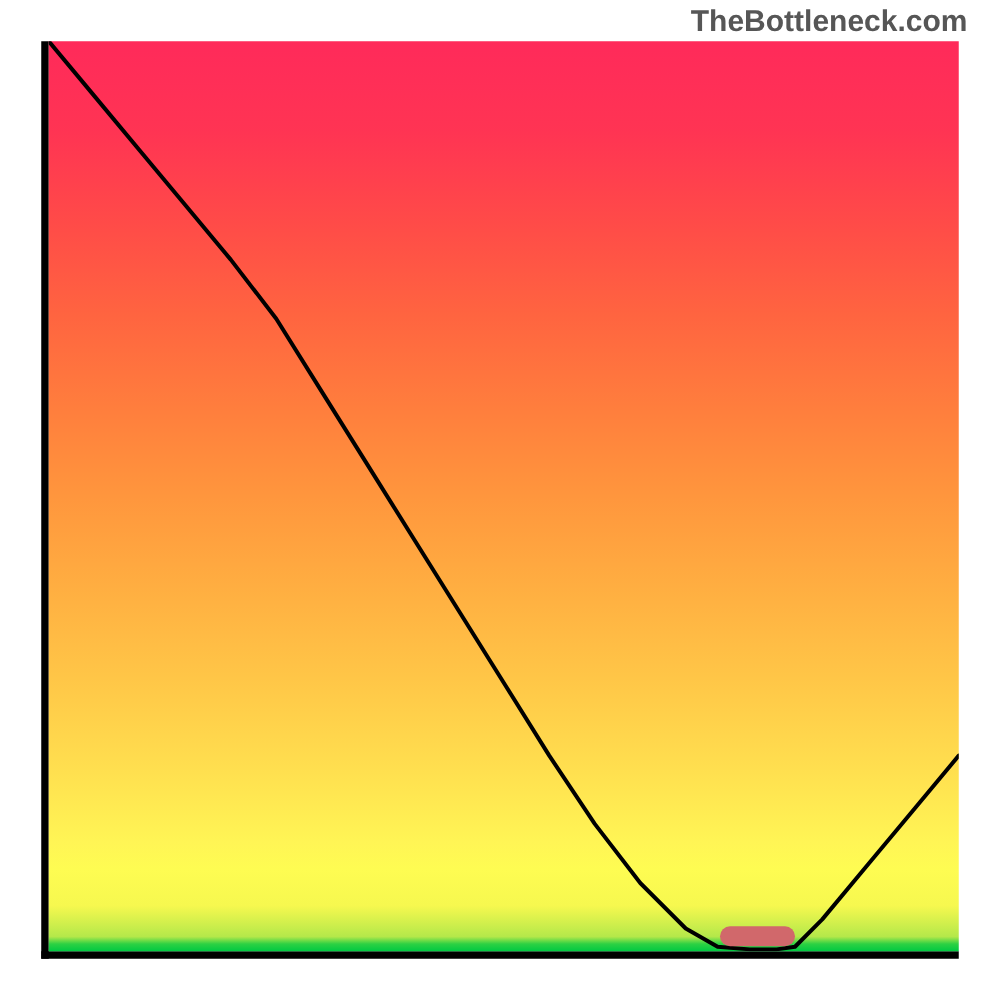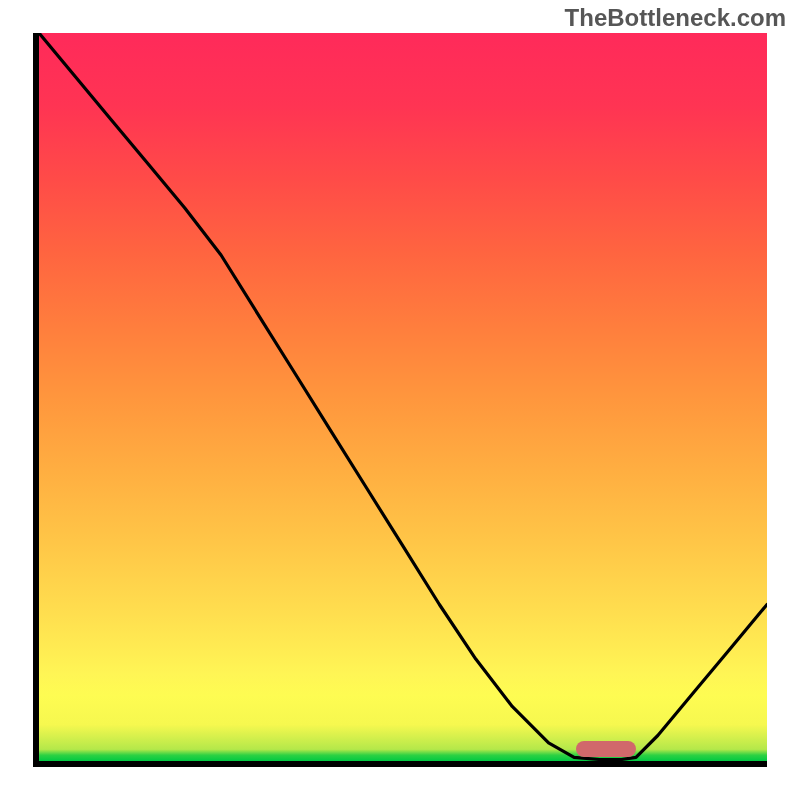--- a/index.html
+++ b/index.html
@@ -5,21 +5,21 @@
   * { margin: 0; padding: 0; box-sizing: border-box; }
   html, body { width: 800px; height: 800px; overflow: hidden; background: #fff; }
   .stage {
     position: relative;
     width: 800px;
     height: 800px;
   }
   .attribution {
     position: absolute;
     top: 4px;
-    right: 14px;
+    right: 26px;
     font-family: Arial, Helvetica, sans-serif;
     font-size: 24px;
     font-weight: 600;
     color: #565656;
     letter-spacing: 0px;
   }
   .plot {
     position: absolute;
     left: 33px;
     top: 33px;

